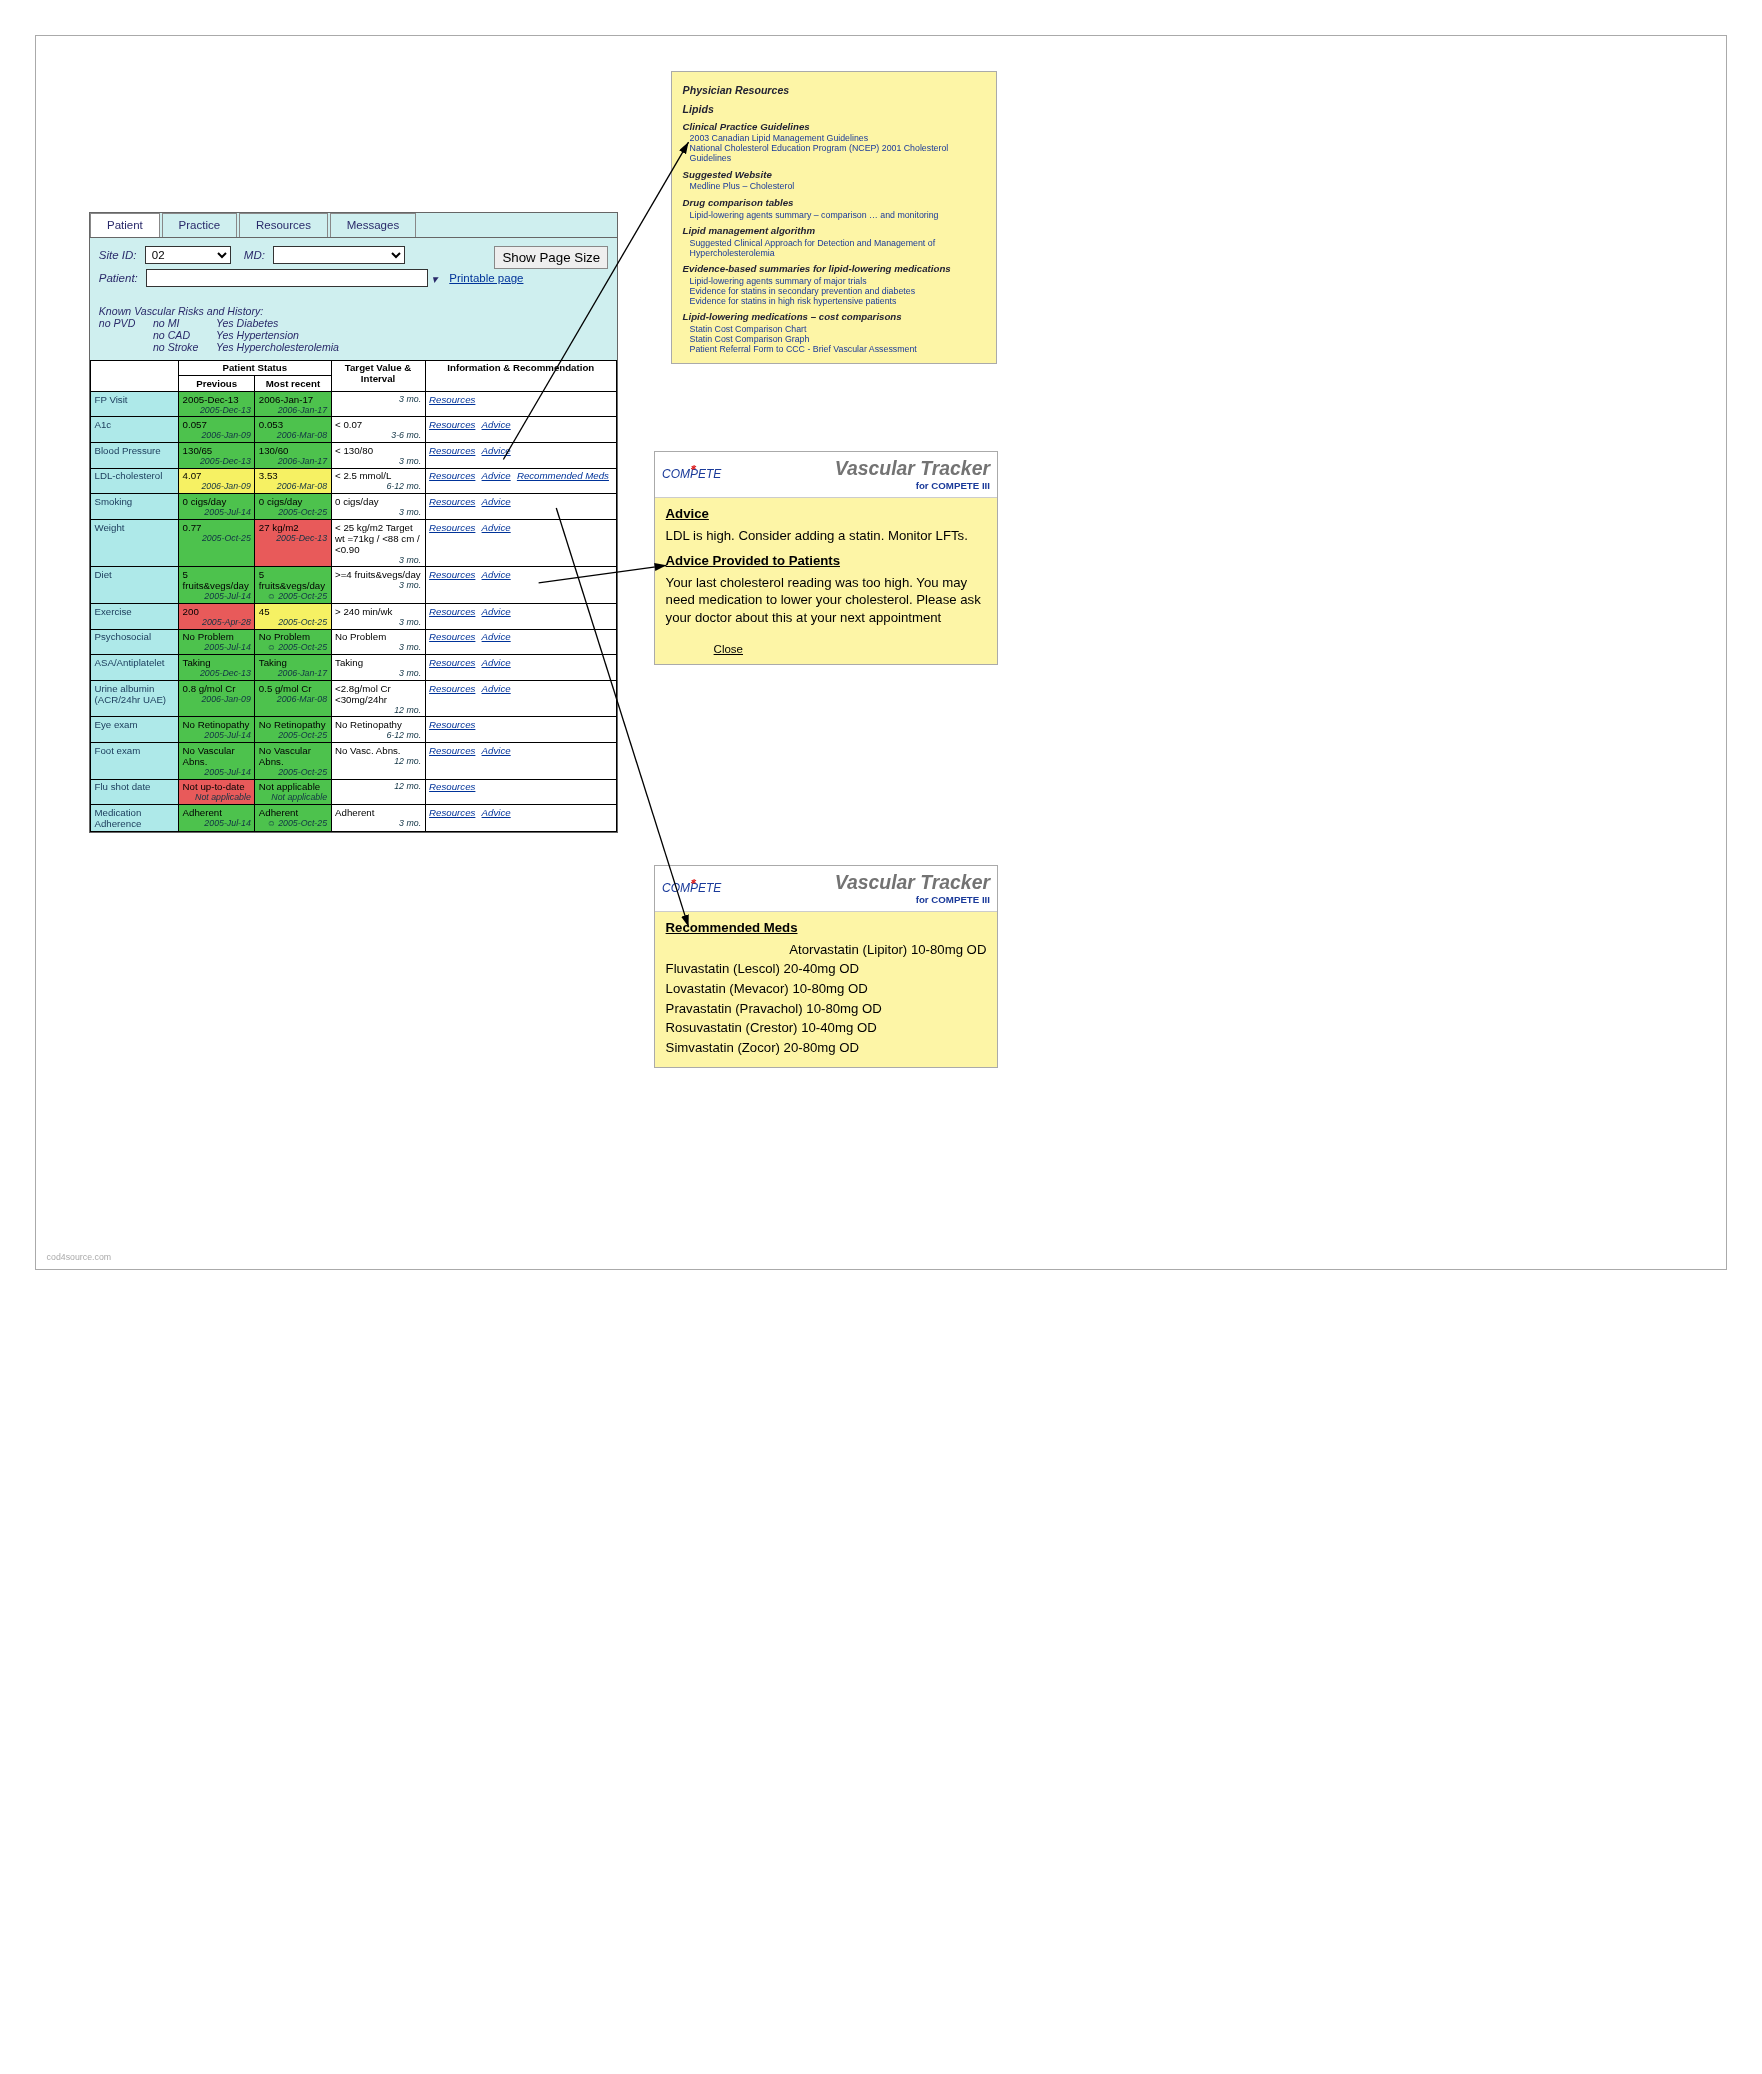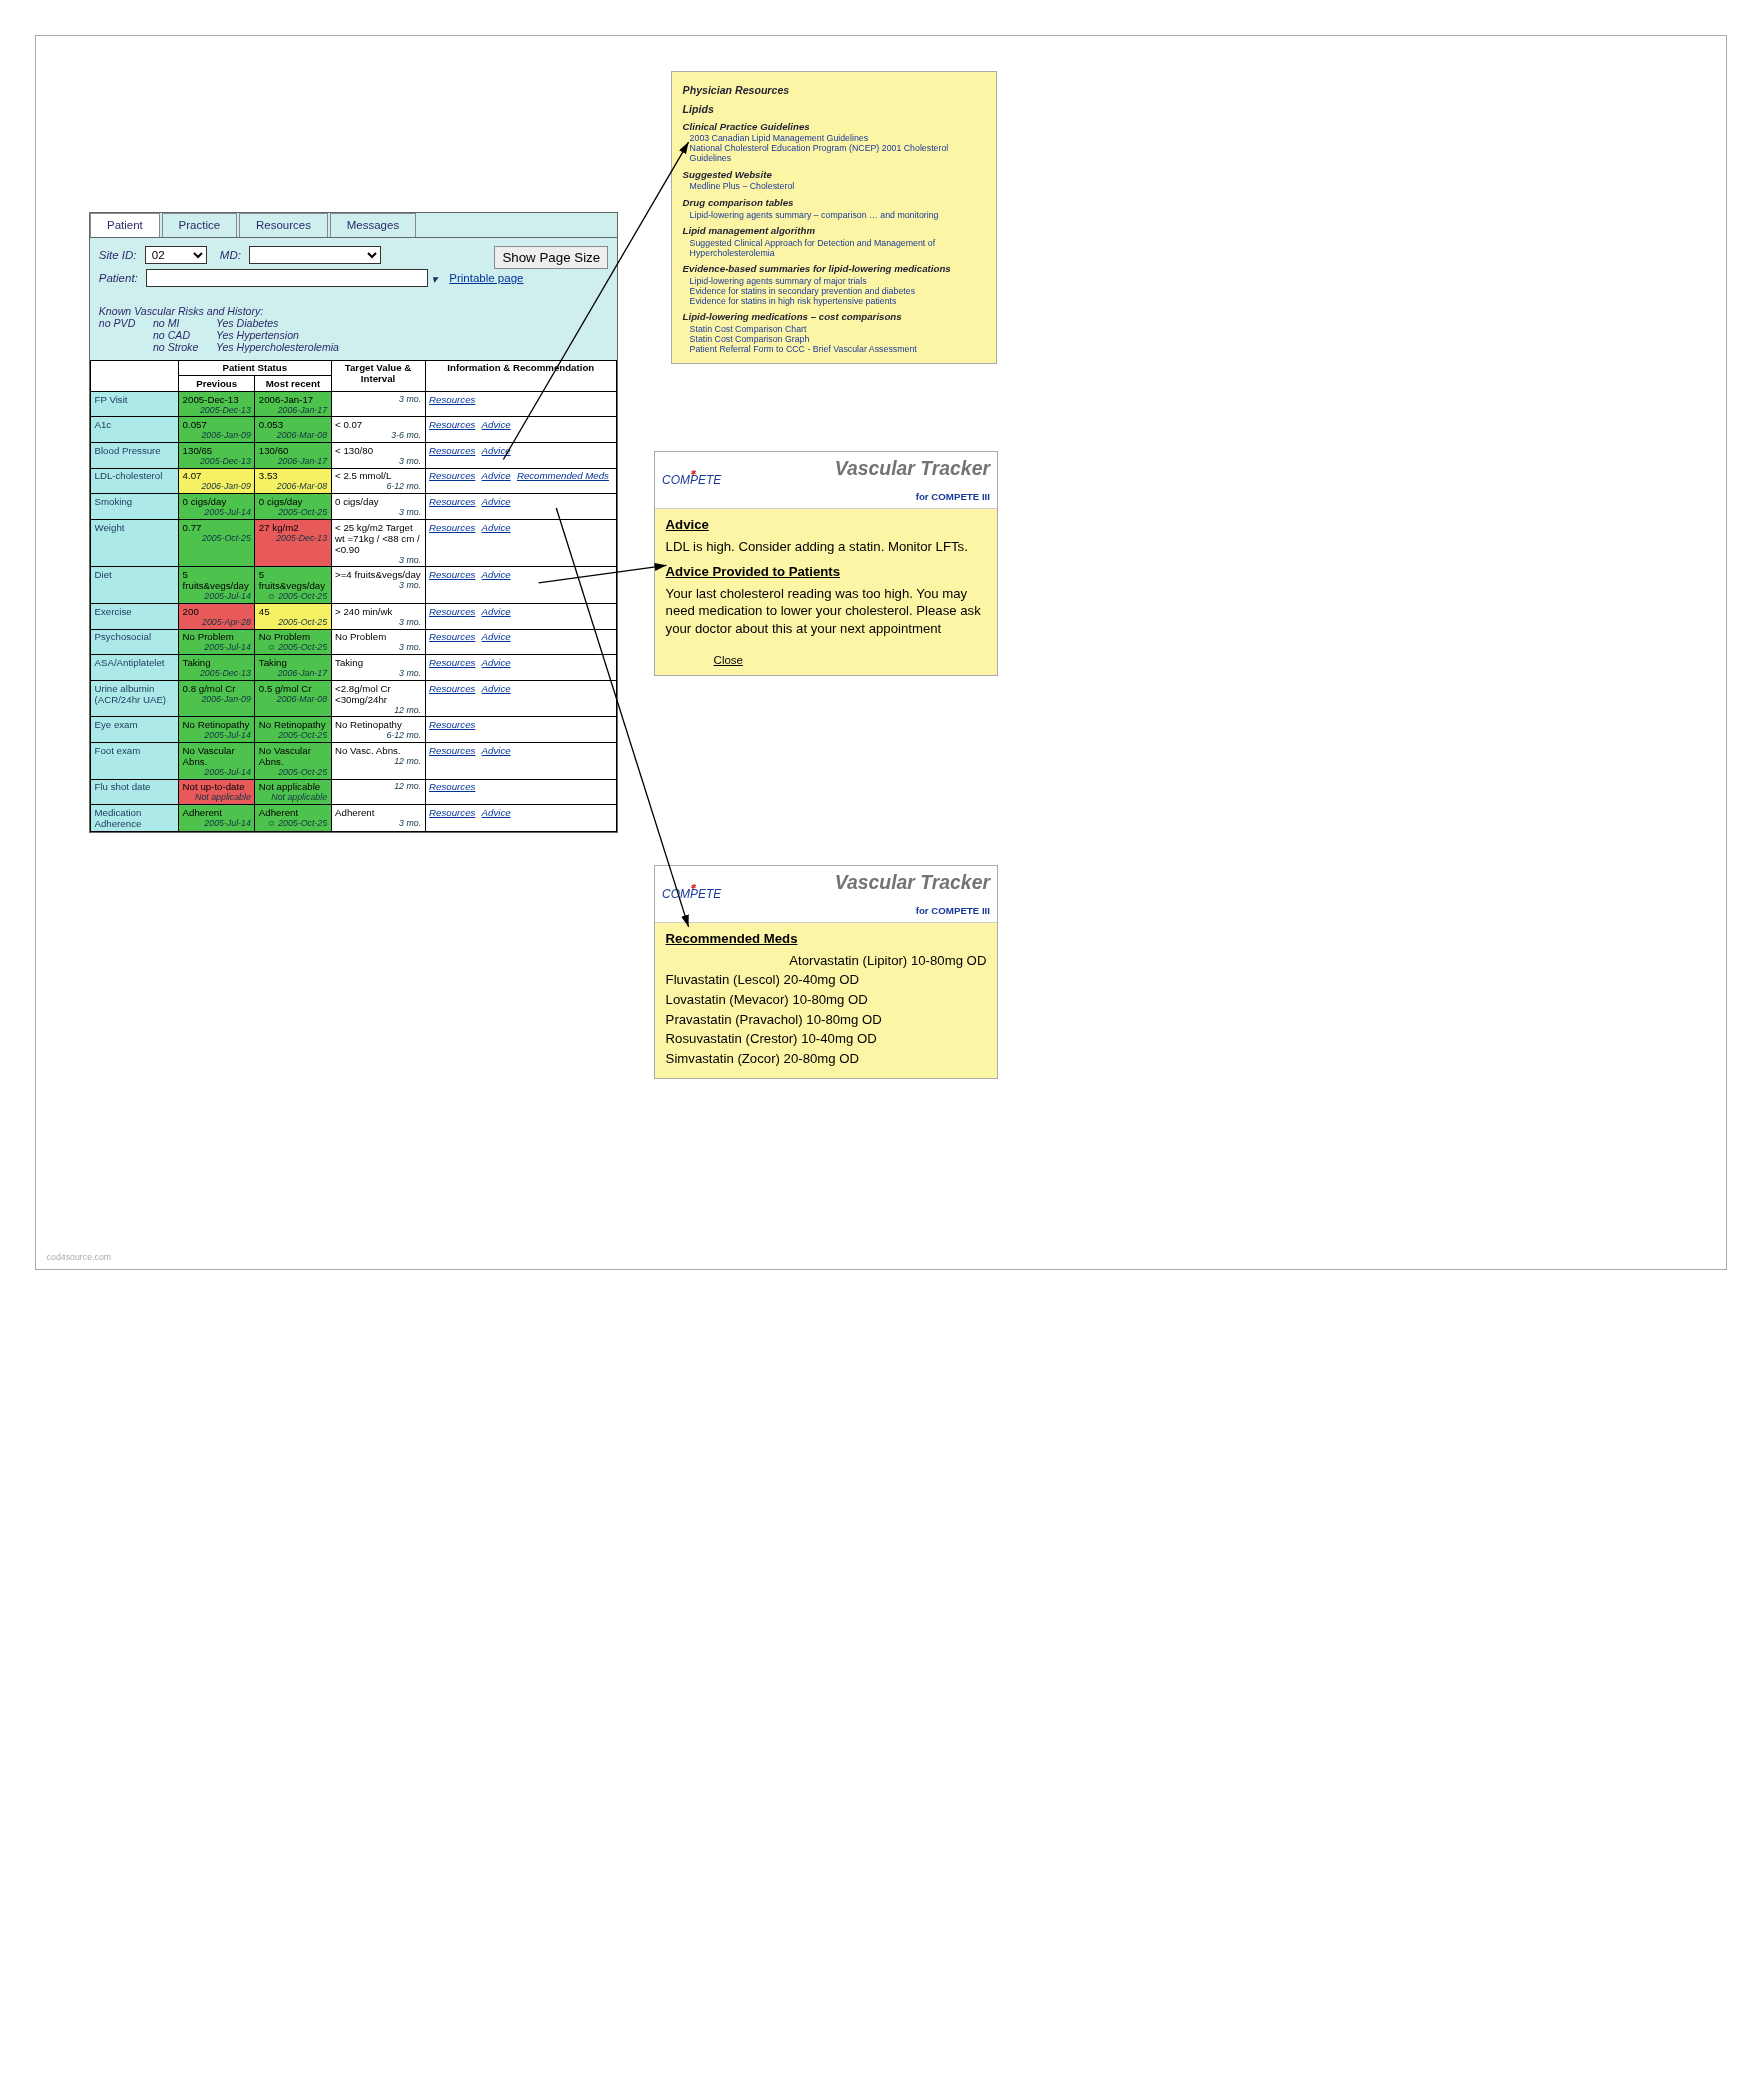--- a/index.html
+++ b/index.html
@@ -48,21 +48,21 @@
     color: #2a2a6a;
   }
   .filters .row { margin-bottom: 5.3px; }
   .filters label { margin-right: 5.3px; }
   .filters select, .filters input[type=text] {
     border: 0.9px solid #333;
     background: #fff;
     font-size: 11.5px;
     padding: 0.9px 1.8px;
   }
-  .filters .siteid { width: 62px; }
+  .filters .siteid { width: 86px; }
   .filters .md { width: 132px; }
   .filters .patient-input { width: 282px; background: #b6d9f3; height:17.6px; }
   .btn-showpage {
     float: right;
     font-style: normal;
     border: 0.9px solid #888;
     background: #eee;
     padding: 2.6px 7px;
     cursor: pointer;
   }
@@ -103,21 +103,21 @@
     font-family: Arial, sans-serif;
   }
   .panel-resources { left: 635px; top: 35px; width: 326px; font-size:9.7px; }
   .panel-resources h3 { font-size:10.6px; margin:3.5px 0 7px 0; font-style:italic; color:#223; }
   .panel-resources h4 { font-size:9.7px; margin:5.3px 0 1.8px 0; font-style:italic; color:#223; }
   .panel-resources .reslink { color:#1a3a9a; font-size:8.8px; margin-left:7px; cursor:pointer; display:block;}
   .panel-advice { left: 618px; top: 415px; width: 344px; }
   .panel-meds { left: 618px; top: 829px; width: 344px; }
   .tracker-header { background:#fff; padding:5.3px 7px; margin:-8.8px -10.6px 8.8px -10.6px; border-bottom:0.9px solid #ccc; display:flex; justify-content:space-between; align-items:center;}
   .tracker-title { font-size:19.4px; font-style:italic; font-weight:bold; color:#737373; text-align:right;}
-  .tracker-sub { font-size:9.7px; color:#1a3a9a; font-weight:bold;margin-top:11px;}
+  .tracker-sub { font-size:9.7px; color:#1a3a9a; font-weight:bold;}
   .compete-logo { font-size:12px; font-style:italic; color:#1a3a9a; position:relative;}
   .compete-logo::before { content:"✱"; color:#d22; font-size:7px; position:absolute; top:-3.5px; left:28px;}
   .panel-advice h4, .panel-meds h4 { text-decoration:underline; margin:8.8px 0 5.3px 0; font-size:13.2px;}
   .panel-advice p, .panel-meds p { font-size:13.2px; margin:5.3px 0; line-height:1.35;}
   .close-link { text-decoration:underline; cursor:pointer; margin-top:10.6px; display:inline-block;padding-left:48px;}
 
   
   svg.arrows { position:absolute; left:0; top:0; width:970px; height:1235px; pointer-events:none; }
 
   .watermark { position:absolute; bottom:7px; left:10.6px; font-size:8.8px; color:#aaa; }

